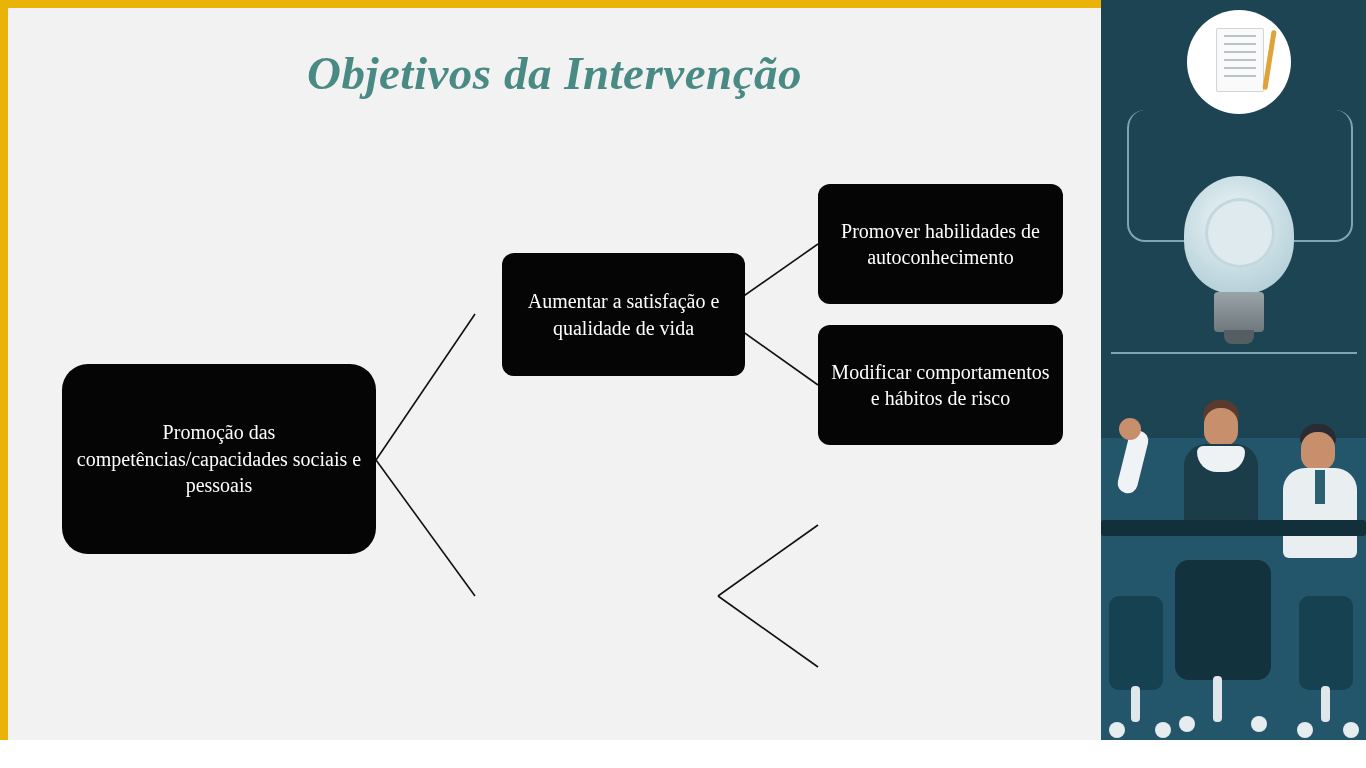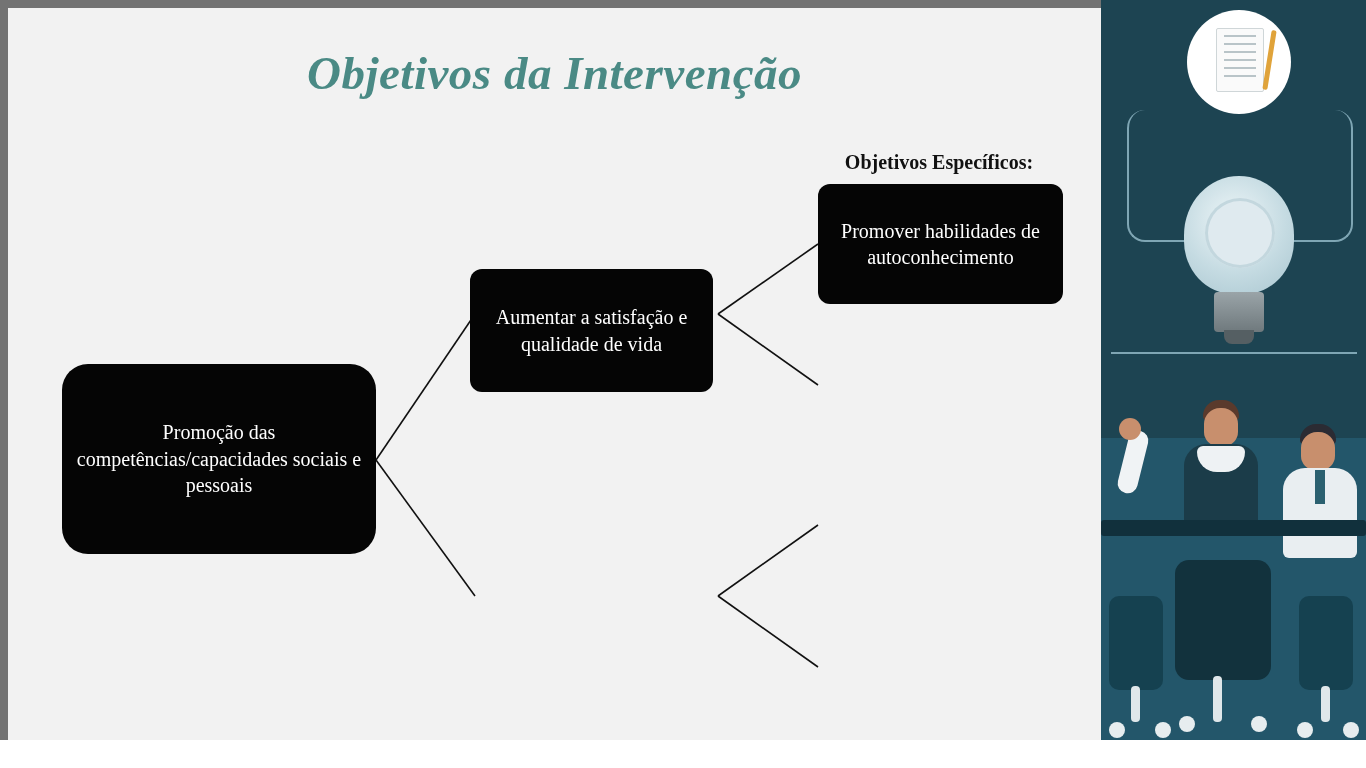--- a/index.html
+++ b/index.html
@@ -5,21 +5,21 @@
   html, body {
     margin: 0;
     padding: 0;
     background: #ffffff;
   }
   #slide {
     position: relative;
     width: 1366px;
     height: 740px;
     overflow: hidden;
-    background: #737373;
+    background: #eab308;
     font-family: "Liberation Serif", serif;
   }
   
   #content-panel {
     position: absolute;
     left: 8px;
     top: 8px;
     width: 1093px;
     height: 752px;
     background: #f2f2f2;
@@ -66,21 +66,21 @@
     padding: 19px 10px;
     box-sizing: border-box;
   }
   .node span { display: block; }
 
   #node-root {
     left: 54px; top: 356px; width: 314px; height: 190px;
     border-radius: 26px;
     font-size: 20px;
   }
-  #node-g1 { left: 462px; top: 245px; width: 243px; height: 123px; margin-top: 16px; }
+  #node-g1 { left: 494px; top: 245px; width: 243px; height: 123px; }
   #node-g2 { left: 467px; top: 526px; width: 243px; height: 123px; }
 
   #node-e1 { left: 810px; top: 176px; width: 245px; height: 120px; }
   #node-e2 { left: 810px; top: 317px; width: 245px; height: 120px; }
   #node-e3 { left: 810px; top: 455px; width: 245px; height: 125px; }
   #node-e4 { left: 810px; top: 600px; width: 245px; height: 118px; }
 
   
   #connectors {
     position: absolute;
@@ -260,21 +260,20 @@
 </style>
 </head>
 <body>
 
 <div id="slide">
 
   <div id="content-panel">
 
     <div id="slide-title">Objetivos da Intervenção</div>
 
-    <div class="col-caption" id="caption-especificos">Objetivos Específicos:</div>
 
     <svg id="connectors" viewBox="0 0 1093 752" preserveAspectRatio="none">
       <line x1="368" y1="452" x2="467" y2="306"></line>
       <line x1="368" y1="452" x2="467" y2="588"></line>
       <line x1="710" y1="306" x2="810" y2="236"></line>
       <line x1="710" y1="306" x2="810" y2="377"></line>
       <line x1="710" y1="588" x2="810" y2="517"></line>
       <line x1="710" y1="588" x2="810" y2="659"></line>
     </svg>
 
@@ -282,20 +281,23 @@
       <span>Promoção das competências/capacidades sociais e pessoais</span>
     </div>
 
     <div class="node" id="node-g1">
       <span>Aumentar a satisfação e qualidade de vida</span>
     </div>
 
     <div class="node" id="node-e1">
       <span>Promover habilidades de autoconhecimento</span>
     </div>
+    <div class="node" id="node-e2">
+      <span>Modificar comportamentos e hábitos de risco</span>
+    </div>
 
   </div>
 
   <div id="illustration">
     <div id="illu-bottom"></div>
 
     <div class="wire" id="wire-left"></div>
     <div class="wire" id="wire-right"></div>
     <div class="wire" id="wire-line"></div>
 

